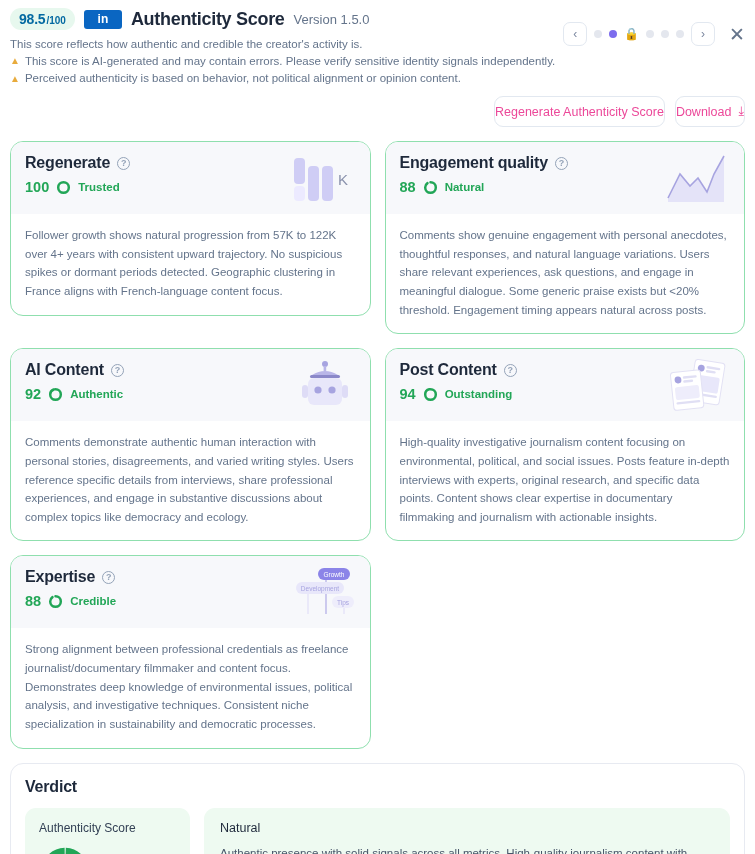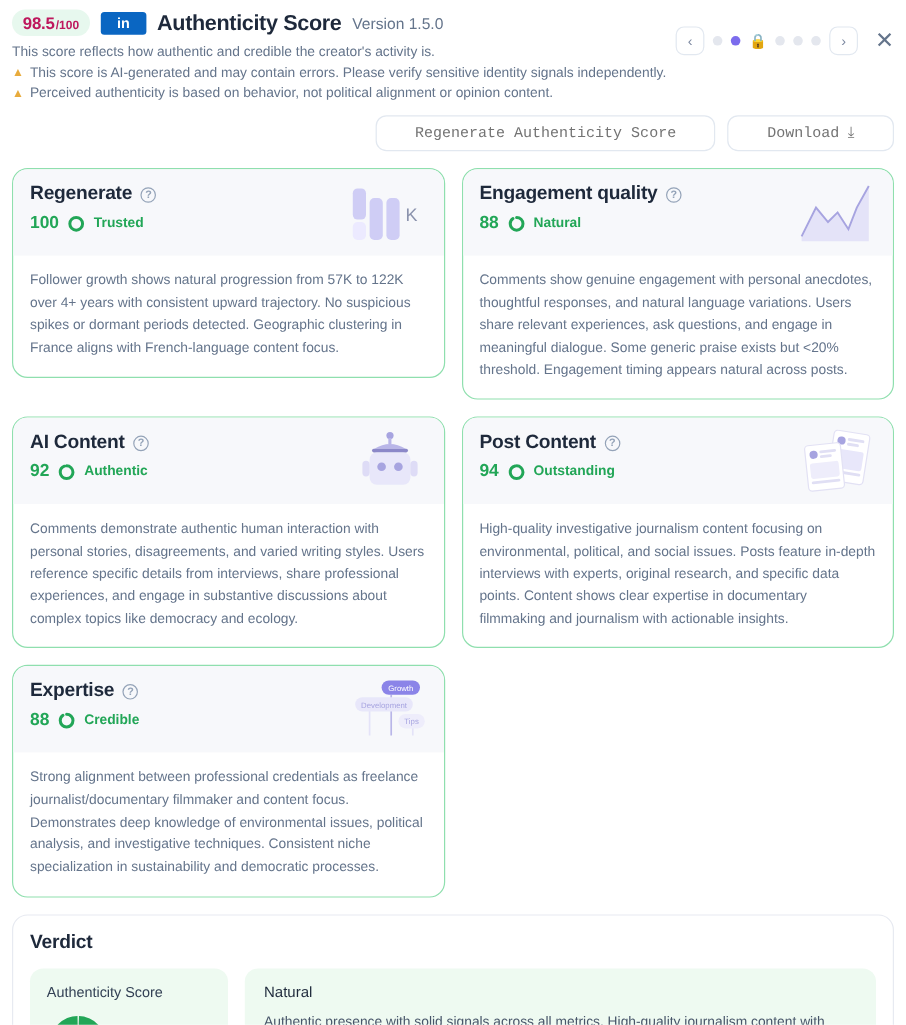--- a/index.html
+++ b/index.html
@@ -8,21 +8,21 @@
     background: #ffffff;
     font-family: "Liberation Sans", sans-serif;
     overflow: hidden;
   }
   body { position: relative; }
 
   
   .header { padding: 6px 10px 0 10px; position: relative; }
   .title-row { display: flex; align-items: center; gap: 9px; height: 26px; }
   .score-pill {
-    background: #e7f8ee; color: #be185d;
+    background: #e7f8ee; color: #0369a1;
     border-radius: 12px; padding: 3px 9px 3px 9px;
     display: flex; align-items: baseline; gap: 1px;
     font-weight: 700;
   }
   .score-pill .big { font-size: 14px; letter-spacing: -0.2px; }
   .score-pill .small { font-size: 10px; font-weight: 600; }
   .li-icon {
     width: 38px; height: 19px; border-radius: 3px;
     background: #0a66c2; color: #fff;
     display: flex; align-items: center; justify-content: center;
@@ -54,23 +54,23 @@
   .lock-ico { color: #5c6b84; font-size: 12px; line-height: 1; }
   .close-x { color: #64748b; font-size: 19px; line-height: 1; cursor: pointer; font-weight: 300; }
 
   
   .toolbar {
     display: flex; justify-content: flex-end; gap: 10px;
     padding: 9px 10px 0 10px;
   }
   .tb-btn {
     border: 1px solid #e2e8f0; border-radius: 9px; background: #fff;
-    color: #737373; font-size: 12.5px; padding: 7px 32px;
+    color: #ec4899; font-size: 12.5px; padding: 7px 0;
     display: flex; align-items: center; gap: 7px; cursor: pointer;
-    font-family: Liberation Mono, monospace;
+    font-family: Liberation Sans, sans-serif;
   }
 
   
   .grid {
     display: grid; grid-template-columns: 1fr 1fr; gap: 14px;
     padding: 14px 10px 0 10px;
   }
   .card {
     border: 1.4px solid #8fdfae; border-radius: 13px; background: #fff;
     overflow: hidden; align-self: start;

